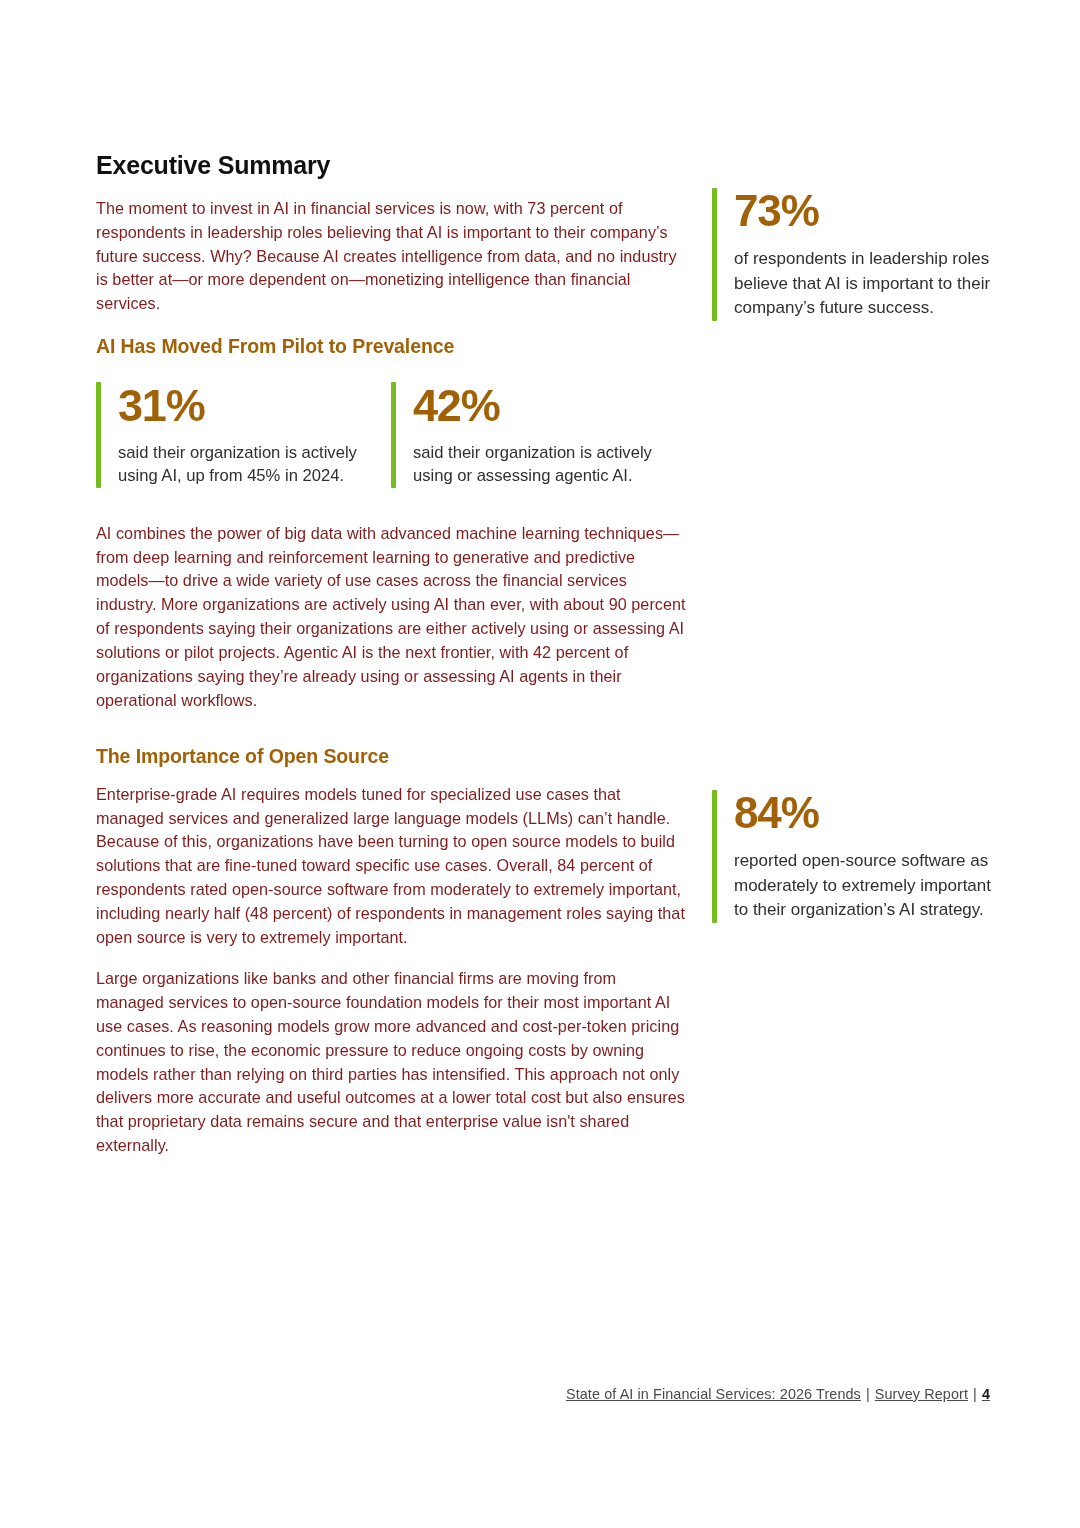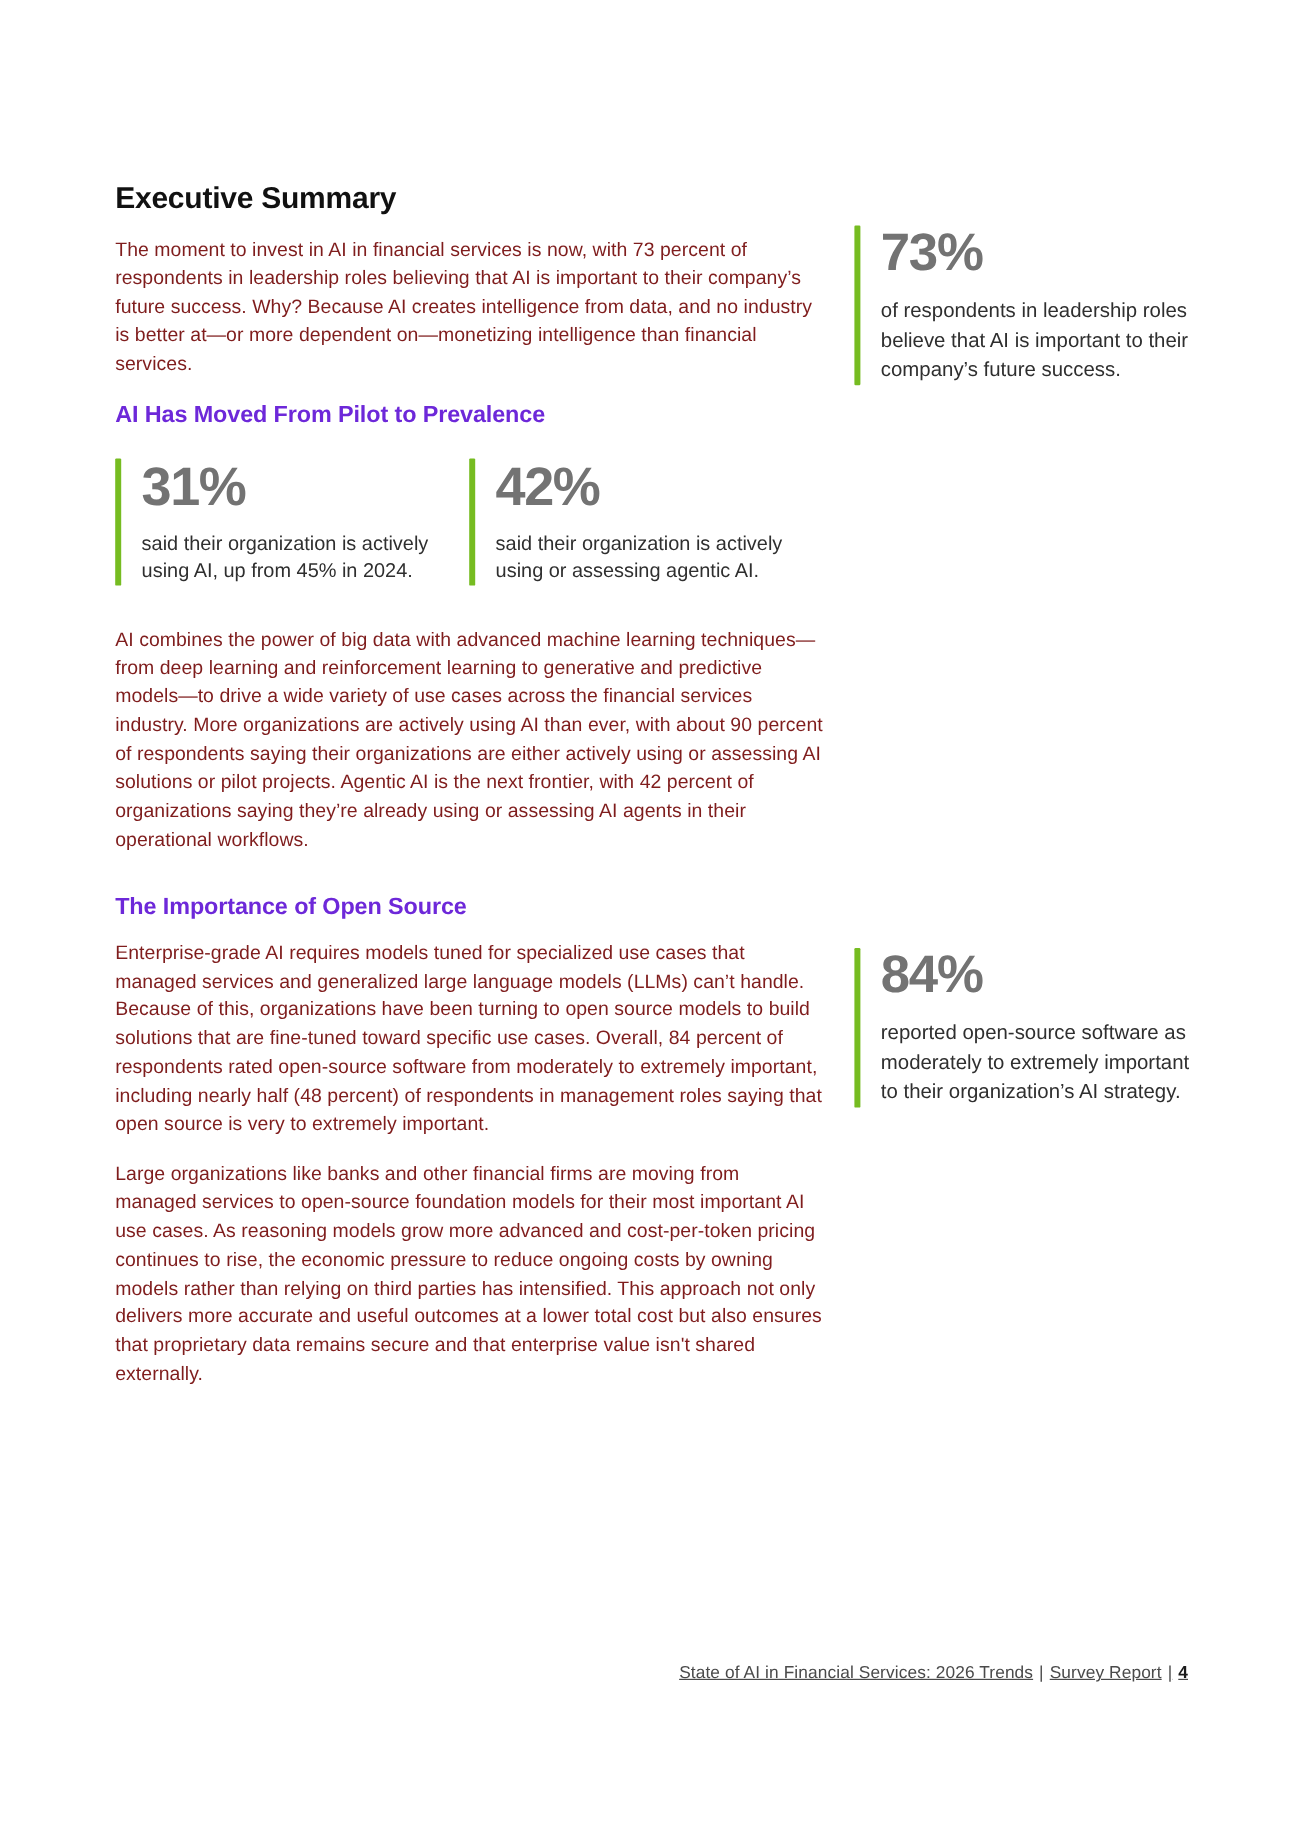--- a/index.html
+++ b/index.html
@@ -37,21 +37,21 @@
     font-size: 25px;
     font-weight: bold;
     color: #111111;
     margin: 0 0 17px 0;
     letter-spacing: -0.2px;
     line-height: 1.2;
   }
   h2.sub-title {
     font-size: 19.5px;
     font-weight: bold;
-    color: #6d28d9;
+    color: #a16207;
     margin: 0 0 14px 0;
     letter-spacing: -0.1px;
     line-height: 1.25;
   }
   p.body {
     font-size: 16.2px;
     color: #7f1d1d;
     line-height: 1.47;
     margin: 0 0 18px 0;
     letter-spacing: 0.05px;
@@ -69,21 +69,21 @@
     left: 0;
     top: 0;
     bottom: 0;
     width: 5px;
     background: #76bc21;
     border-radius: 1px;
   }
   .stat .figure {
     font-size: 45px;
     font-weight: bold;
-    color: #737373;
+    color: #a16207;
     line-height: 1.05;
     letter-spacing: -1.2px;
     margin: 0 0 11px 0;
     display: block;
   }
   .stat .caption {
     font-size: 16.6px;
     color: #2f2f2f;
     line-height: 1.42;
     display: block;

